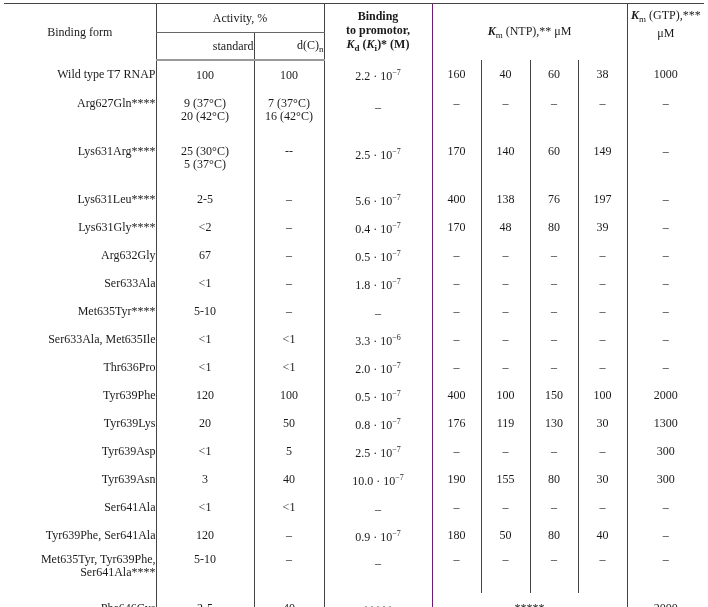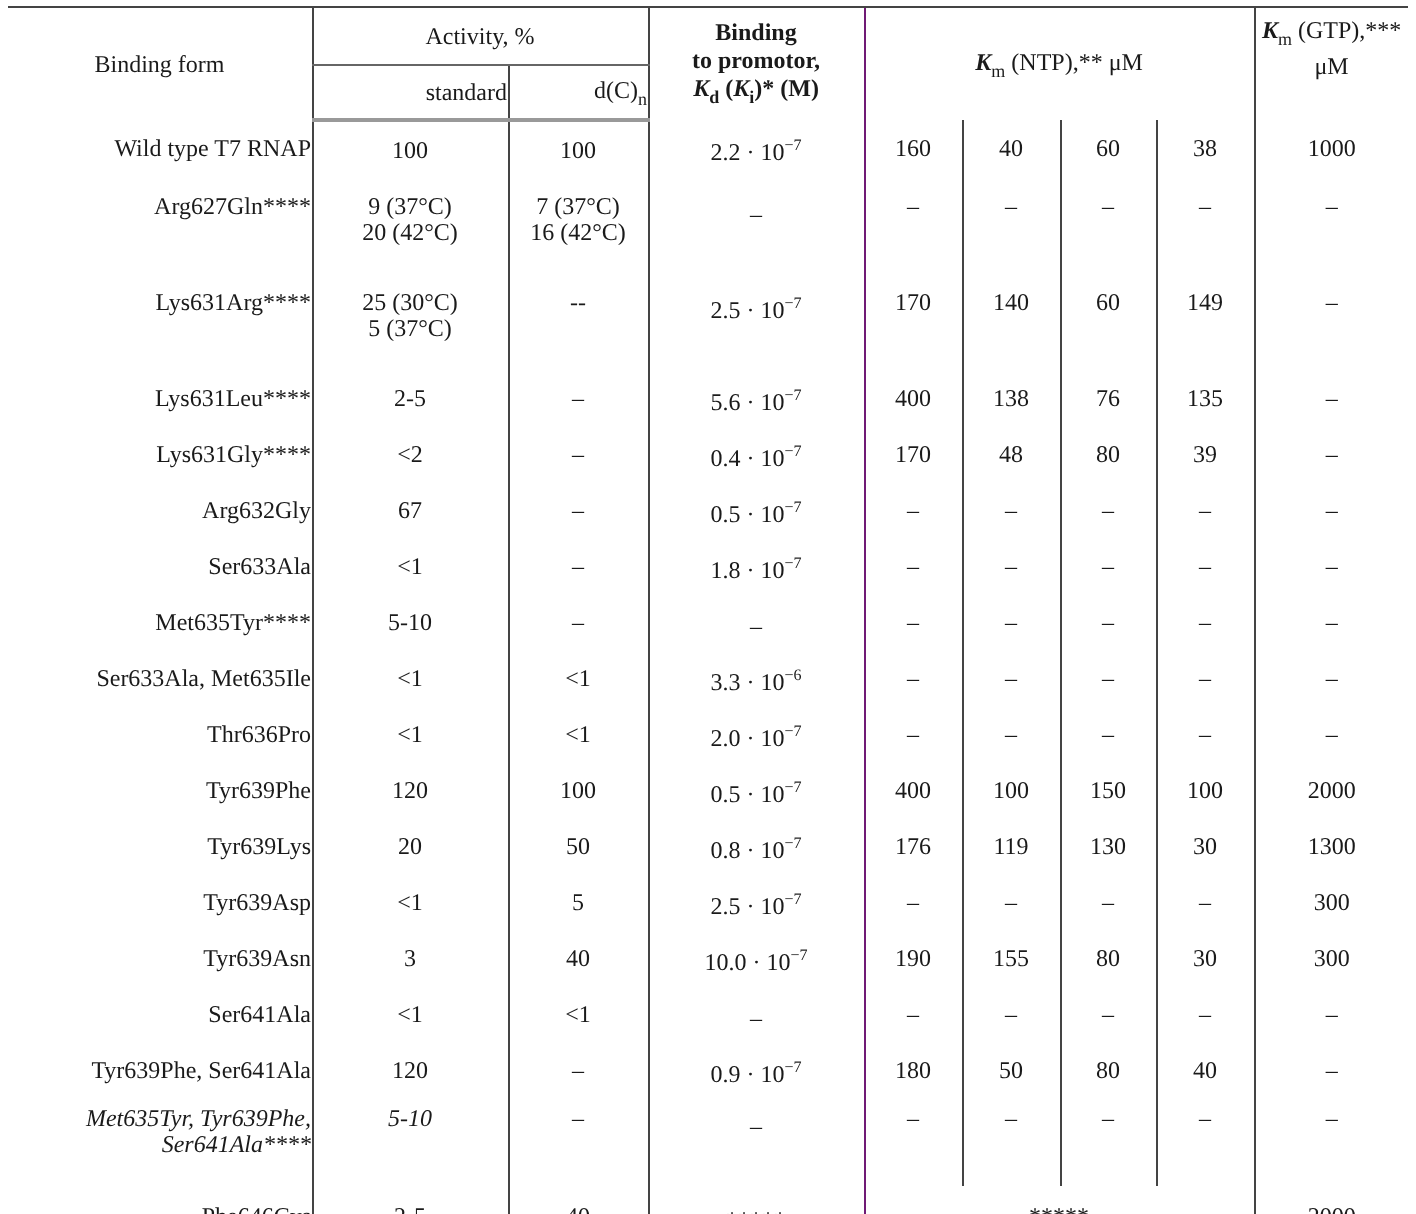--- a/index.html
+++ b/index.html
@@ -8,21 +8,21 @@
   table { border-collapse: collapse; width: 700px; table-layout: fixed; font-size: 12px; }
   th, td { padding: 0; text-align: center; vertical-align: middle; font-weight: normal; }
   thead tr.h1 th { border-top: 1.5px solid #444; margin-left: 39px; }
   thead tr.h2 th { border-bottom: 2px solid #999; }
   thead th.bb { border-bottom: 1px solid #666; }
   .vl { border-left: 1px solid #444; }
   .vlg { border-left: 1px solid #701a75; }
   tbody td { height: 28px; line-height: 13px; }
   tbody td.name { text-align: right; padding-left: 10px; }
   tbody tr.tall td { height: 40px; vertical-align: top; padding-top: 8px; }
-  tbody tr.tall3 td { height: 40px; vertical-align: top; padding-top: 4px; font-style: italic; }
+  tbody tr.tall3 td { height: 40px; vertical-align: top; padding-top: 4px; }
   tbody tr.last td { border-bottom: 1.5px solid #444; height: 30px; }
   .it { font-style: italic; }
   sub { font-size: 9px; }
   sup { font-size: 8px; }
   .h1 th { height: 28px; }
   .h2 th { height: 26px; text-align: right; }
 </style>
 </head>
 <body>
 
@@ -121,21 +121,21 @@
           <td class="vl">
             <div>2-5</div>
           </td>
           <td class="vl">
             <div>–</div>
           </td>
           <td class="vl"><span>5.6 · 10</span><sup>−7</sup></td>
           <td class="vlg">400</td>
           <td class="vl">138</td>
           <td class="vl">76</td>
-          <td class="vl">135</td>
+          <td class="vl">197</td>
           <td class="vl">–</td>
         </tr>
         <tr>
           <td class="name">
             <div>Lys631Gly****</div>
           </td>
           <td class="vl">
             <div>&lt;2</div>
           </td>
           <td class="vl">

